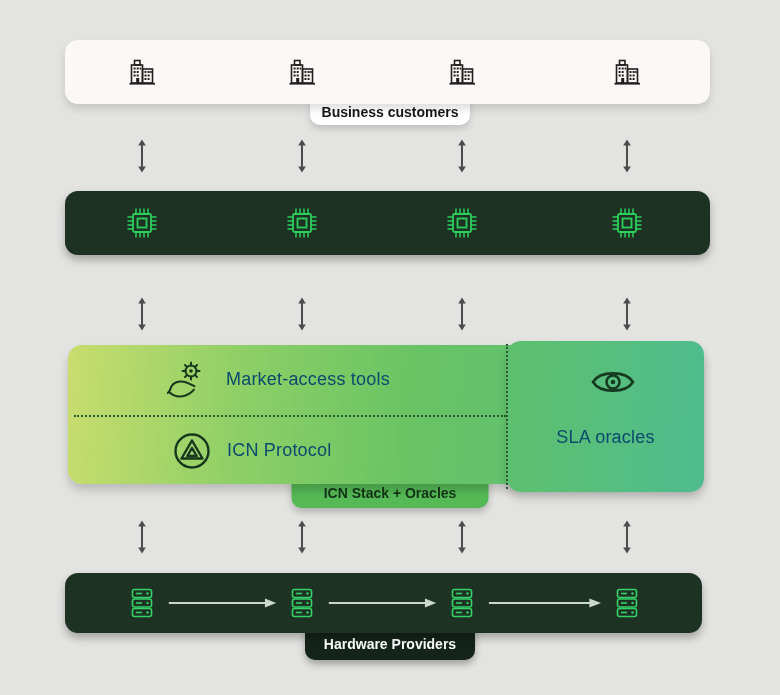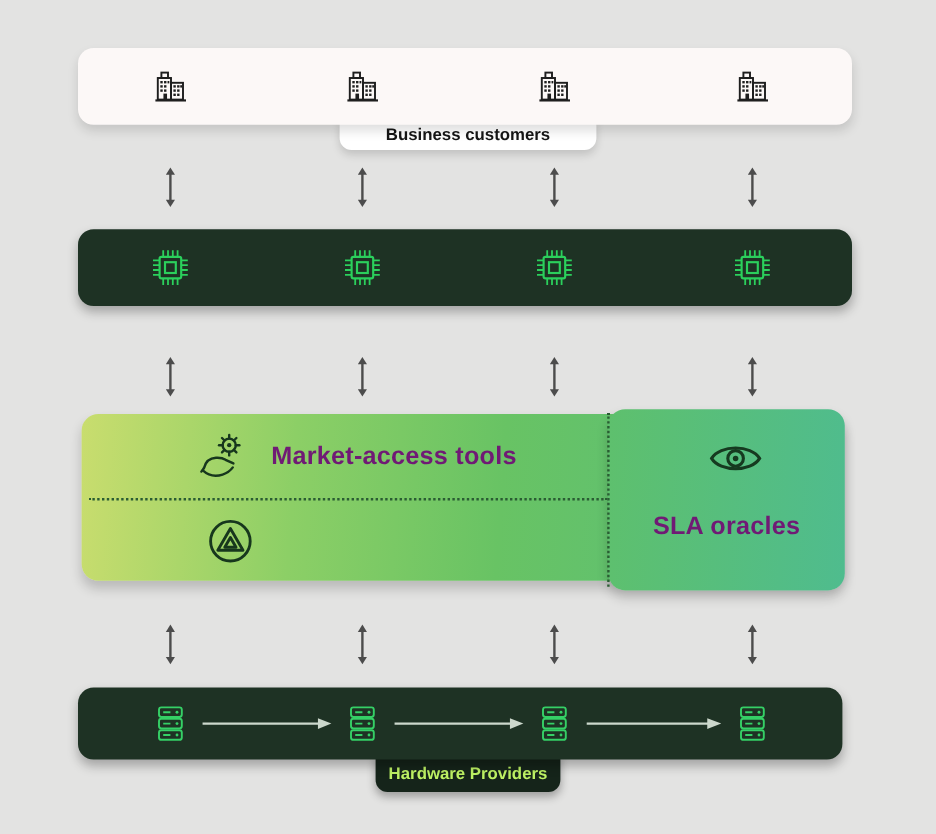--- a/index.html
+++ b/index.html
@@ -30,27 +30,27 @@
   }
 
   
   .tab{
     position:absolute;left:390px;transform:translateX(-50%);
     display:flex;align-items:center;justify-content:center;
     font-weight:bold;font-size:14px;
     border-radius:3px 3px 10px 10px;
     z-index:1;white-space:nowrap;
   }
-  .tab-business{top:98px;width:214px;height:27px;background:#ffffff;color:#161616;
+  .tab-business{top:98px;width:160px;height:27px;background:#ffffff;color:#161616;
     box-shadow:0 4px 7px rgba(0,0,0,0.15);}
   .tab-service{top:250px;width:180px;height:30px;background:#1c2f21;color:#ffffff;
     box-shadow:0 4px 7px rgba(0,0,0,0.3);}
   .tab-stack{top:477px;width:197px;height:31px;background:#55b955;color:#143519;
     box-shadow:0 4px 7px rgba(0,0,0,0.22);}
-  .tab-hardware{top:627px;width:154px;height:33px;background:#15241a;color:#bef264;
+  .tab-hardware{top:627px;width:170px;height:33px;background:#15241a;color:#ffffff;
     box-shadow:0 4px 7px rgba(0,0,0,0.3);}
 
   
   .slot-icon{position:absolute;z-index:3;}
   .building{width:32px;height:32px;top:56px;}
   .chip{width:36px;height:36px;top:205px;}
   .server{width:36px;height:36px;top:585px;}
   .cx1{left:126px}.cx2{left:286px}.cx3{left:446px}.cx4{left:611px}
   .px1{left:124px}.px2{left:284px}.px3{left:444px}.px4{left:609px}
 
@@ -74,21 +74,21 @@
   }
   .dotted-v{
     position:absolute;left:506px;top:344px;height:145px;width:0;
     border-left:2px dotted #2a5c33;z-index:3;
   }
   .dotted-h{
     position:absolute;left:74px;top:415px;width:432px;height:0;
     border-top:2px dotted #2a5c33;z-index:3;
   }
   .stack-label{
-    position:absolute;z-index:4;color:#701a75;font-weight:bold;font-size:21px;
+    position:absolute;z-index:4;color:#0c4a6e;font-weight:normal;font-size:18px;
     letter-spacing:0.2px;white-space:nowrap;
   }
   .lbl-market{left:226px;top:369px;}
   .lbl-icn{left:227px;top:440px;}
   .lbl-sla{left:507px;top:427px;width:197px;text-align:center;}
   .stack-icon{position:absolute;z-index:4;}
   .ic-handgear{left:161px;top:358px;width:46px;height:46px;}
   .ic-icnlogo{left:170px;top:429px;width:44px;height:44px;}
   .ic-eye{left:590px;top:366px;width:46px;height:32px;}
 
@@ -271,33 +271,37 @@
   <svg class="varrow ax2 ay2">
       <use href="#sym-varrow"></use>
     </svg>
   <svg class="varrow ax3 ay2">
       <use href="#sym-varrow"></use>
     </svg>
   <svg class="varrow ax4 ay2">
       <use href="#sym-varrow"></use>
     </svg>
 
+  <div class="tab tab-stack">
+    <span>ICN Stack + Oracles</span>
+  </div>
   <div class="stack-box"></div>
   <div class="sla-card"></div>
   <div class="dotted-v"></div>
   <div class="dotted-h"></div>
 
   <svg class="stack-icon ic-handgear">
       <use href="#sym-handgear"></use>
     </svg>
   <div class="stack-label lbl-market">Market-access tools</div>
 
   <svg class="stack-icon ic-icnlogo">
       <use href="#sym-icnlogo"></use>
     </svg>
+  <div class="stack-label lbl-icn">ICN Protocol</div>
 
   <svg class="stack-icon ic-eye">
       <use href="#sym-eye"></use>
     </svg>
   <div class="stack-label lbl-sla">SLA oracles</div>
 
   <svg class="varrow ax1 ay3">
       <use href="#sym-varrow"></use>
     </svg>
   <svg class="varrow ax2 ay3">

